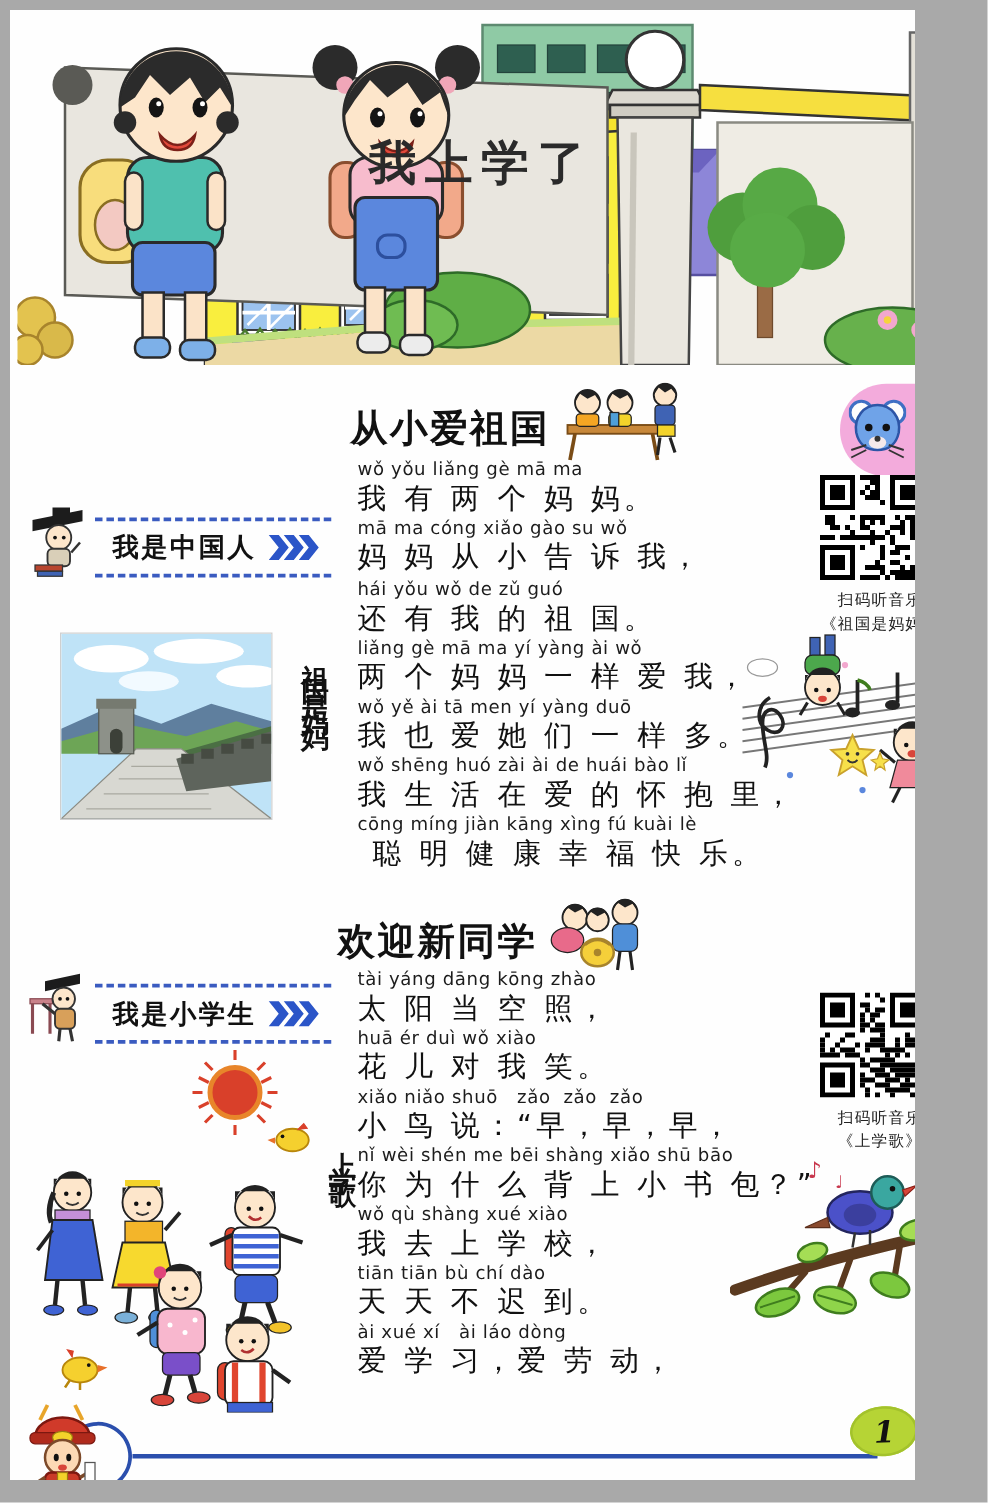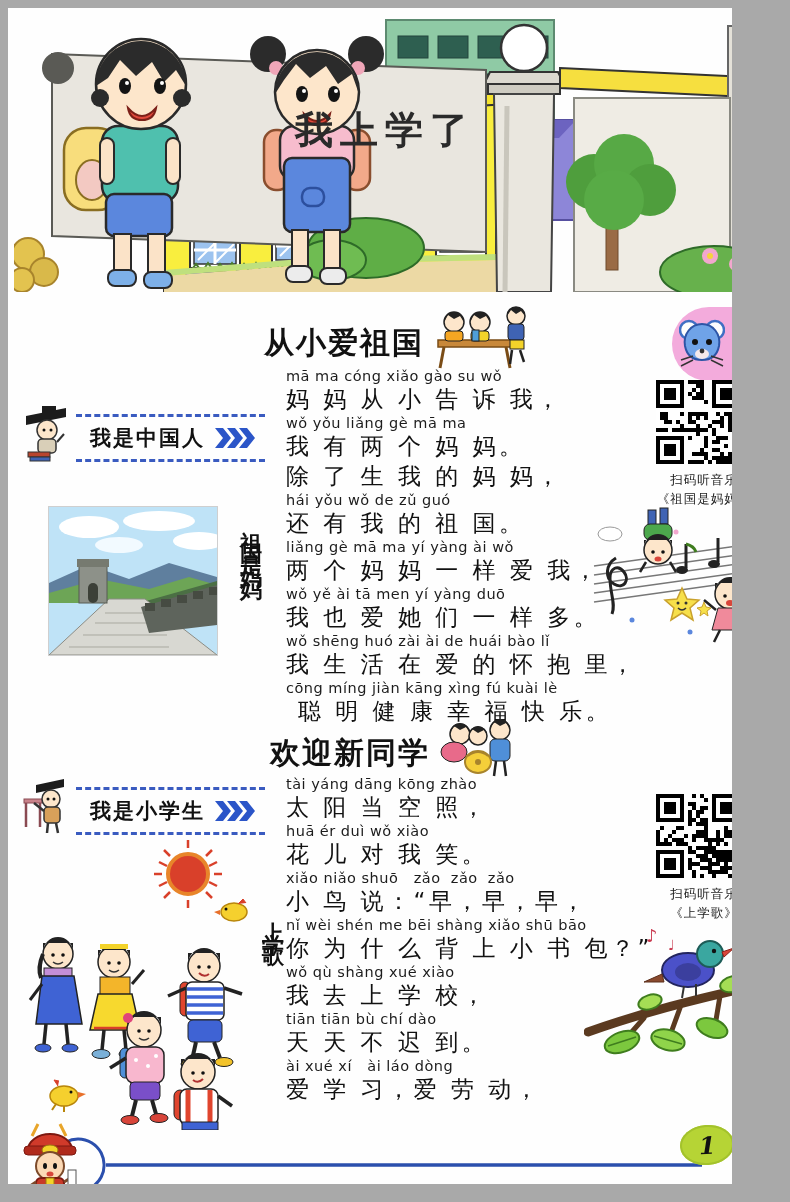--- a/index.html
+++ b/index.html
@@ -239,21 +239,21 @@
         <circle cx="30" cy="24" r="3" fill="#111"></circle>
       <ellipse cx="23" cy="36" rx="7" ry="5" fill="#f5e9ea"></ellipse>
       <circle cx="23" cy="33" r="2.4" fill="#333"></circle>
       <line x1="2" y1="42" x2="14" y2="38" stroke="#333" stroke-width="1.5"></line>
       <line x1="2" y1="48" x2="14" y2="42" stroke="#333" stroke-width="1.5"></line>
       <line x1="44" y1="42" x2="32" y2="38" stroke="#333" stroke-width="1.5"></line>
       <line x1="44" y1="48" x2="32" y2="42" stroke="#333" stroke-width="1.5"></line>
     </svg>
   </div>
 
-  <div class="abs section-head" style="left:256px;top:298px">
+  <div class="abs section-head" style="left:272px;top:298px">
     <div class="section-title">从小爱祖国</div>
     <svg width="104" height="64" viewBox="0 0 104 64">
       <rect x="6" y="34" width="74" height="7" fill="#c8883a" stroke="#7a4c16" stroke-width="1.5"></rect>
       <line x1="12" y1="41" x2="8" y2="62" stroke="#7a4c16" stroke-width="3"></line>
       <line x1="74" y1="41" x2="78" y2="62" stroke="#7a4c16" stroke-width="3"></line>
       <circle cx="22" cy="16" r="10" fill="#fde6cb" stroke="#222" stroke-width="1.5"></circle>
       <path d="M12,16 a10,10 0 0 1 20,0 l-4,-6 -6,3 -6,-4 Z" fill="#222"></path>
       <rect x="13" y="25" width="18" height="10" rx="3" fill="#f5a623" stroke="#222"></rect>
       <circle cx="48" cy="16" r="10" fill="#fde6cb" stroke="#222" stroke-width="1.5"></circle>
       <path d="M38,16 a10,10 0 0 1 20,0 l-4,-6 -6,3 -6,-4 Z" fill="#222"></path>
@@ -263,29 +263,28 @@
       <path d="M75,10 a9,9 0 0 1 18,0 l-4,-5 -5,3 -5,-4 Z" fill="#222"></path>
       <rect x="76" y="18" width="16" height="16" rx="3" fill="#3f63b4" stroke="#222"></rect>
       <rect x="78" y="34" width="14" height="9" fill="#f3d32a" stroke="#222"></rect>
       <line x1="80" y1="44" x2="78" y2="58" stroke="#222" stroke-width="2.5"></line>
       <line x1="88" y1="44" x2="92" y2="56" stroke="#222" stroke-width="2.5"></line>
     </svg>
   </div>
 
   <div class="abs poem" style="left:278px;top:360px;width:340px">
     <div class="pline">
+        <div class="py">wǒ yǒu liǎng gè mā ma</div>
+        <div class="zh">我 有 两 个 妈 妈。</div>
+      </div>
+    <div class="pline">
         <div class="py">mā ma cóng xiǎo gào su wǒ</div>
         <div class="zh">妈 妈 从 小 告 诉 我，</div>
       </div>
     <div class="pline">
-        <div class="py">wǒ yǒu liǎng gè mā ma</div>
-        <div class="zh">我 有 两 个 妈 妈。</div>
-      </div>
-    <div class="pline">
-        <div class="zh">除 了 生 我 的 妈 妈，</div>
       </div>
     <div class="pline">
         <div class="py">hái yǒu wǒ de zǔ guó</div>
         <div class="zh">还 有 我 的 祖 国。</div>
       </div>
     <div class="pline">
         <div class="py">liǎng gè mā ma yí yàng ài wǒ</div>
         <div class="zh">两 个 妈 妈 一 样 爱 我，</div>
       </div>
     <div class="pline">

